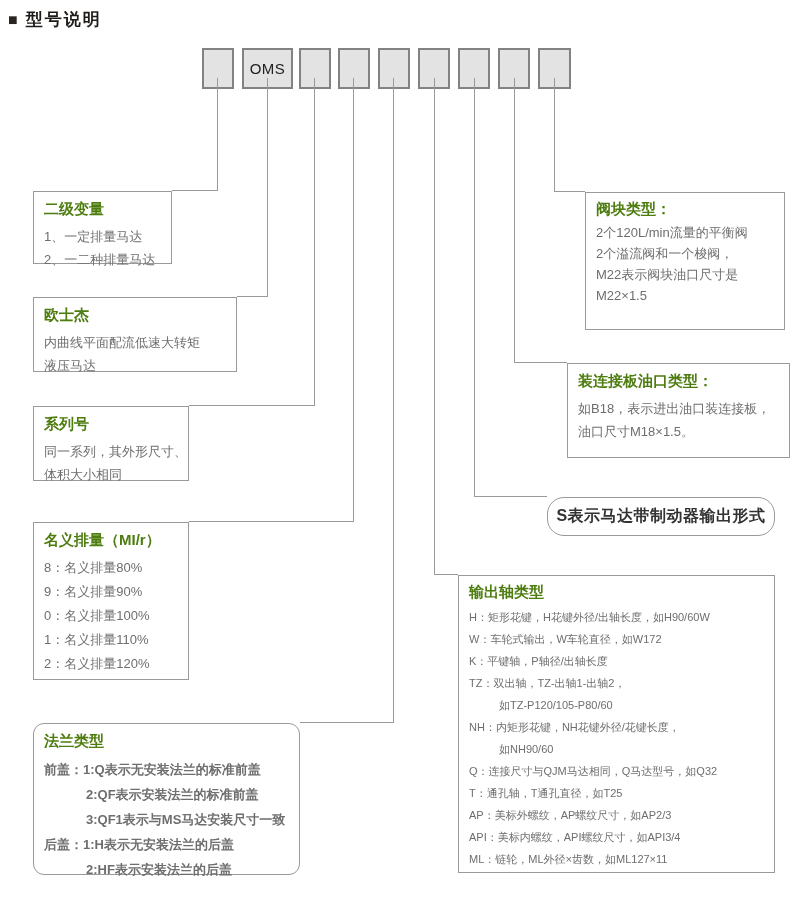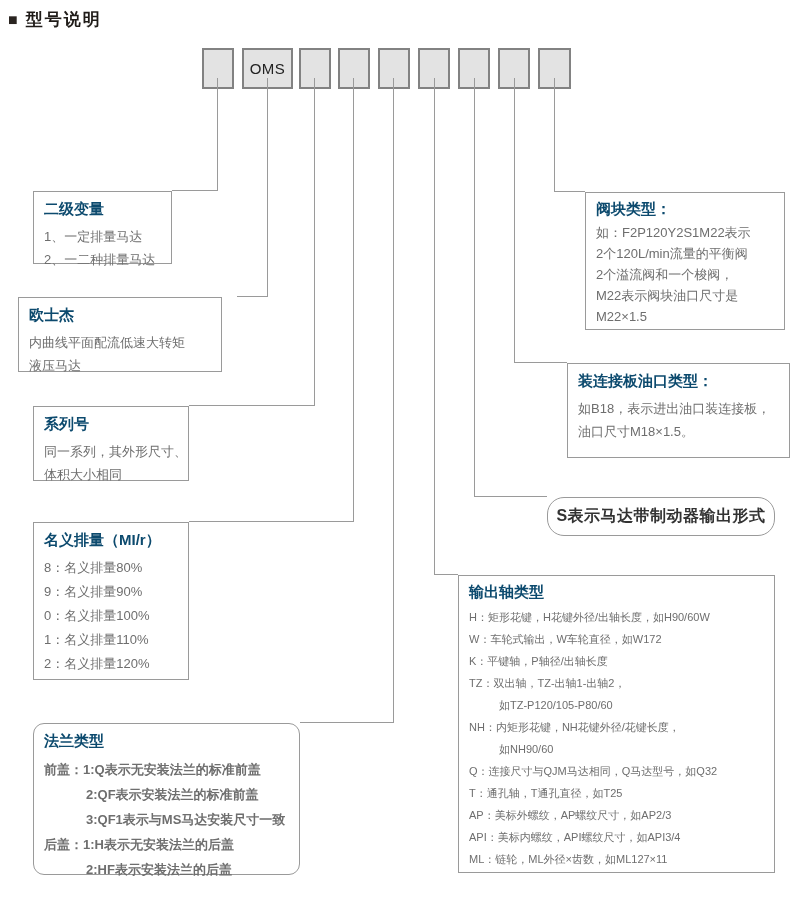--- a/index.html
+++ b/index.html
@@ -25,21 +25,21 @@
   
   .elbow { position:absolute; box-sizing:border-box; }
   .elbow.left-side  { border-right:1px solid #9a9a9a; border-bottom:1px solid #9a9a9a; }
   .elbow.right-side { border-left:1px solid #9a9a9a;  border-bottom:1px solid #9a9a9a; }
 
   
   .desc-box {
     position:absolute; box-sizing:border-box; background:#ffffff;
     border:1px solid #9a9a9a; padding:7px 10px 4px 10px;
   }
-  .box-title { font-size:15px; font-weight:bold; color:#0c4a6e; margin:1px 0 6px 0; }
+  .box-title { font-size:15px; font-weight:bold; color:#4d7c0f; margin:1px 0 6px 0; }
   .box-line  { font-size:13px; color:#6e6e6e; line-height:23px; white-space:nowrap; }
 
   #box-displacement .box-line { line-height:24px; }
   #box-flange .box-line { line-height:25px;font-weight:bold; }
   #box-flange .indent-flange { padding-left:42px; }
   #box-output-shaft { padding-top:6px; }
   #box-output-shaft .box-title { margin-bottom:4px; }
   #box-output-shaft .box-line { line-height:22px; font-size:11px; }
   #box-output-shaft .indent-shaft { padding-left:30px; }
   #box-valve-block { padding-top:6px; }
@@ -83,21 +83,21 @@
   <div class="elbow right-side" style="left:474px;top:78px;width:73px;height:419px;"></div>
   <div class="elbow right-side" style="left:514px;top:78px;width:53px;height:285px;"></div>
   <div class="elbow right-side" style="left:554px;top:78px;width:31px;height:114px;"></div>
 
   <div class="desc-box" id="box-secondary-variable" style="left:33px;top:191px;width:139px;height:73px;">
     <div class="box-title">二级变量</div>
     <div class="box-line">1、一定排量马达</div>
     <div class="box-line">2、一二种排量马达</div>
   </div>
 
-  <div class="desc-box" id="box-brand" style="left:18px;top:297px;width:204px;height:75px;">
+  <div class="desc-box" id="box-brand" style="left:33px;top:297px;width:204px;height:75px;">
     <div class="box-title">欧士杰</div>
     <div class="box-line">内曲线平面配流低速大转矩</div>
     <div class="box-line">液压马达</div>
   </div>
 
   <div class="desc-box" id="box-series" style="left:33px;top:406px;width:156px;height:75px;">
     <div class="box-title">系列号</div>
     <div class="box-line">同一系列，其外形尺寸、</div>
     <div class="box-line">体积大小相同</div>
   </div>
@@ -115,21 +115,20 @@
     <div class="box-title">法兰类型</div>
     <div class="box-line">前盖：1:Q表示无安装法兰的标准前盖</div>
     <div class="box-line indent-flange">2:QF表示安装法兰的标准前盖</div>
     <div class="box-line indent-flange">3:QF1表示与MS马达安装尺寸一致</div>
     <div class="box-line">后盖：1:H表示无安装法兰的后盖</div>
     <div class="box-line indent-flange">2:HF表示安装法兰的后盖</div>
   </div>
 
   <div class="desc-box" id="box-valve-block" style="left:585px;top:192px;width:200px;height:138px;">
     <div class="box-title">阀块类型：</div>
-    <div class="box-line">如：F2P120Y2S1M22表示</div>
     <div class="box-line">2个120L/min流量的平衡阀</div>
     <div class="box-line">2个溢流阀和一个梭阀，</div>
     <div class="box-line">M22表示阀块油口尺寸是</div>
     <div class="box-line">M22×1.5</div>
   </div>
 
   <div class="desc-box" id="box-port-plate" style="left:567px;top:363px;width:223px;height:95px;">
     <div class="box-title">装连接板油口类型：</div>
     <div class="box-line">如B18，表示进出油口装连接板，</div>
     <div class="box-line">油口尺寸M18×1.5。</div>

